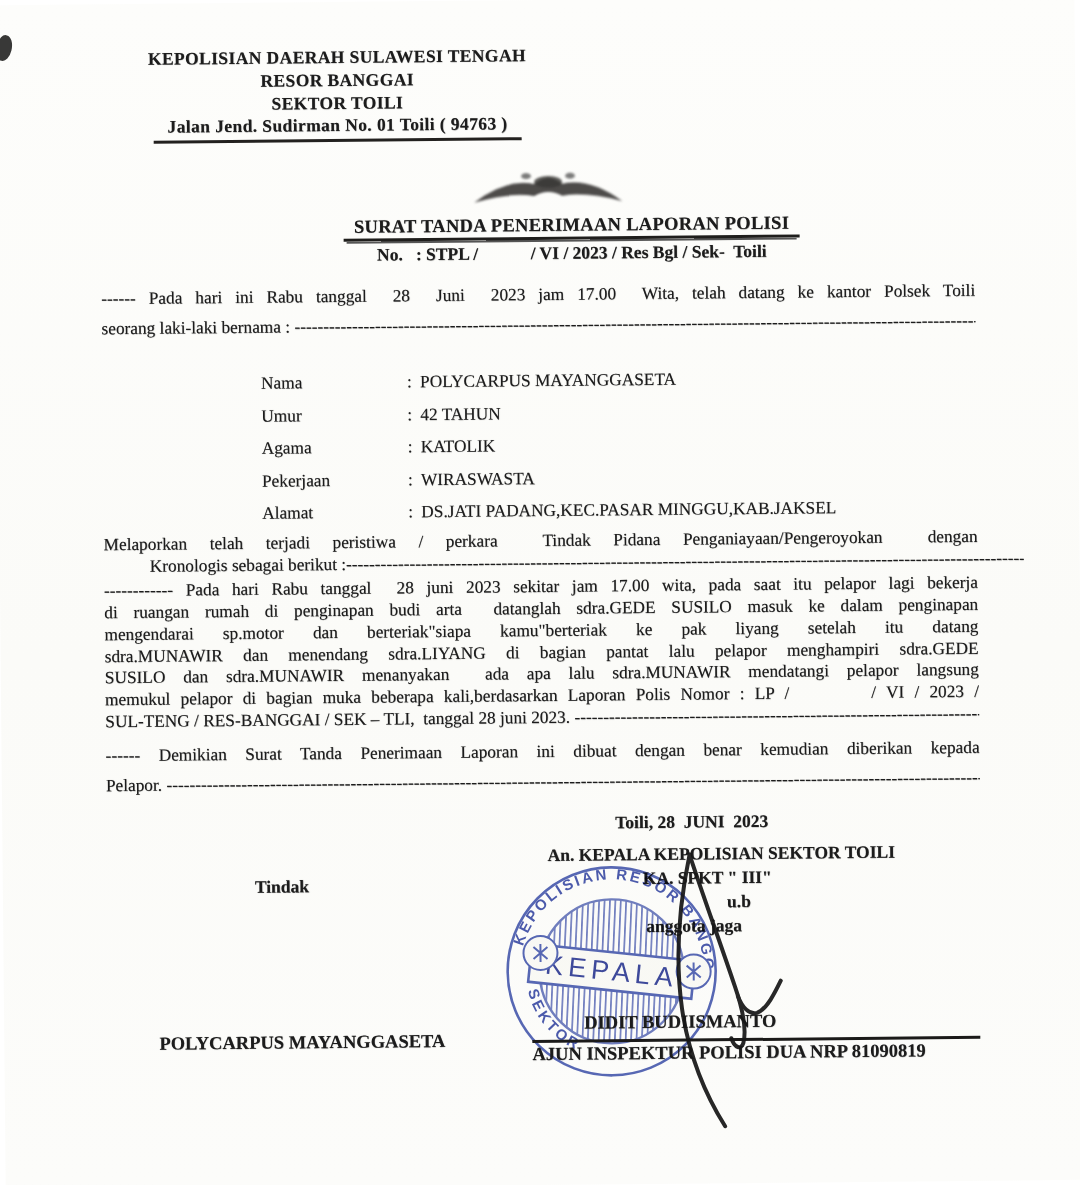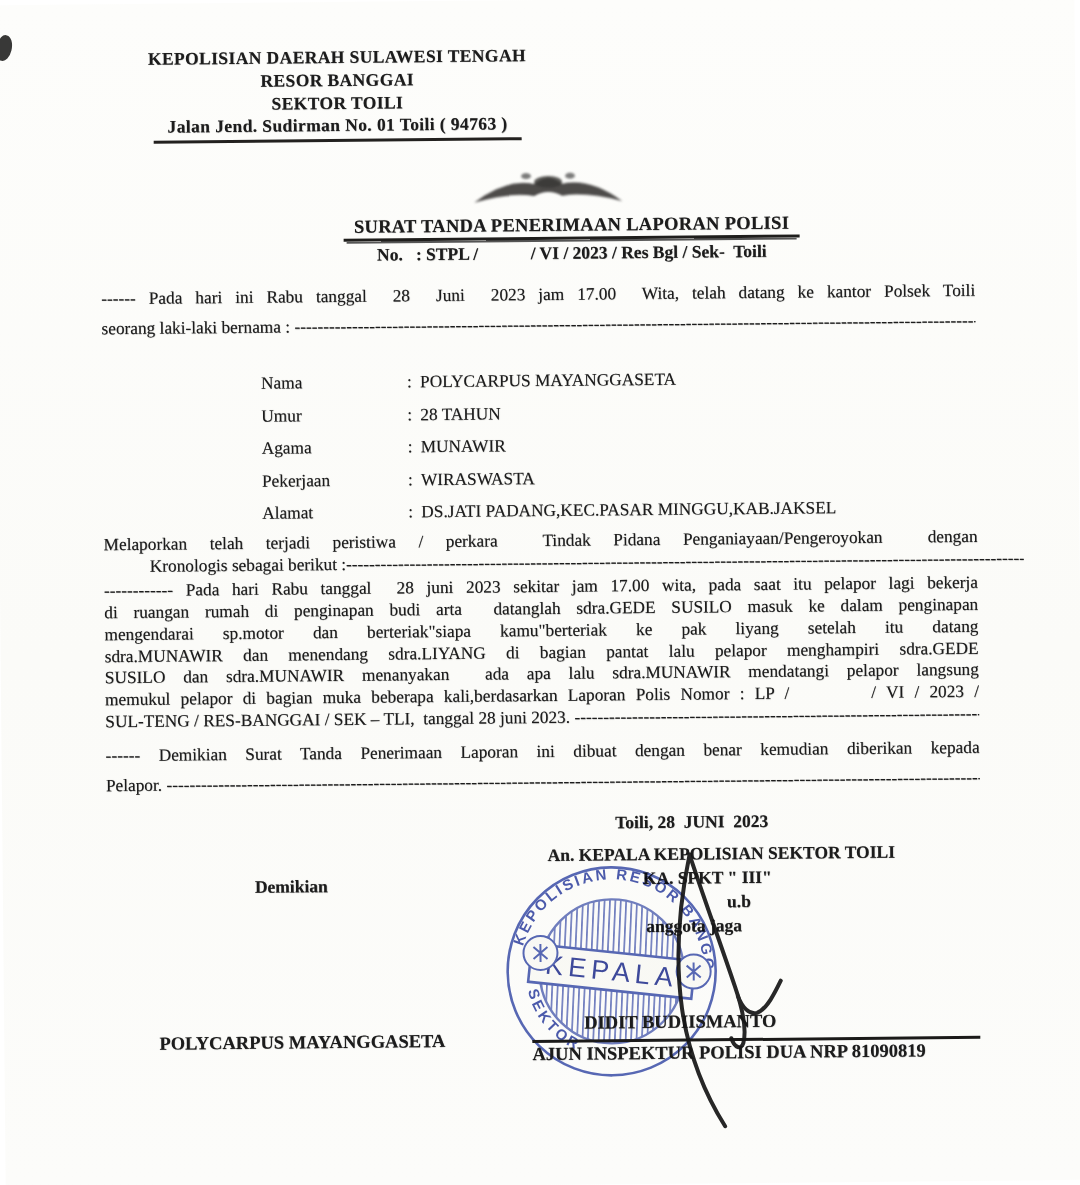--- a/index.html
+++ b/index.html
@@ -76,24 +76,24 @@
   </div>
   <div class="txt title-num">No.&nbsp;&nbsp;&nbsp;: STPL /&nbsp;&nbsp;&nbsp;&nbsp;&nbsp;&nbsp;&nbsp;&nbsp;&nbsp;&nbsp;&nbsp;&nbsp;/ VI / 2023 / Res Bgl / Sek-&nbsp; Toili</div>
 
   <div class="para-line jline" style="top:285px;">------ Pada hari ini Rabu tanggal&nbsp; 28&nbsp; Juni&nbsp; 2023 jam 17.00&nbsp; Wita, telah datang ke kantor Polsek Toili</div>
   <div class="para-line" style="top:315px;">seorang laki-laki  bernama  : ----------------------------------------------------------------------------------------------------------------------------------------------------</div>
 
   <div class="frow" style="top:371px;">
     <span class="flabel">Nama</span><span class="fsep">:</span><span class="fval">POLYCARPUS MAYANGGASETA</span>
   </div>
   <div class="frow" style="top:404px;">
-    <span class="flabel">Umur</span><span class="fsep">:</span><span class="fval">28 TAHUN</span>
+    <span class="flabel">Umur</span><span class="fsep">:</span><span class="fval">42 TAHUN</span>
   </div>
   <div class="frow" style="top:436px;">
-    <span class="flabel">Agama</span><span class="fsep">:</span><span class="fval">MUNAWIR</span>
+    <span class="flabel">Agama</span><span class="fsep">:</span><span class="fval">KATOLIK</span>
   </div>
   <div class="frow" style="top:469px;">
     <span class="flabel">Pekerjaan</span><span class="fsep">:</span><span class="fval">WIRASWASTA</span>
   </div>
   <div class="frow" style="top:501px;">
     <span class="flabel">Alamat</span><span class="fsep">:</span><span class="fval">DS.JATI PADANG,KEC.PASAR MINGGU,KAB.JAKSEL</span>
   </div>
 
   <div class="para-line jline" style="top:531px;">Melaporkan telah terjadi peristiwa / perkara&nbsp; Tindak Pidana Penganiayaan/Pengeroyokan&nbsp; dengan</div>
   <div class="para-line indent" style="top:553px;">Kronologis sebagai berikut :--------------------------------------------------------------------------------------------------------------------------------</div>
@@ -107,21 +107,21 @@
 
   <div class="para-line jline" style="top:742px;">------ Demikian Surat Tanda Penerimaan Laporan ini dibuat dengan benar kemudian diberikan kepada</div>
   <div class="para-line" style="top:772px;">Pelapor. --------------------------------------------------------------------------------------------------------------------------------------------------------------------</div>
 
   <div class="sgn" style="left:613px;top:813px;">Toili,  28&nbsp; JUNI&nbsp; 2023</div>
   <div class="sgn" style="left:545px;top:845px;">An. KEPALA KEPOLISIAN SEKTOR TOILI</div>
   <div class="sgn" style="left:640px;top:869px;">KA. SPKT " III"</div>
   <div class="sgn" style="left:724px;top:893px;">u.b</div>
   <div class="sgn" style="left:643px;top:917px;">anggota jaga</div>
 
-  <div class="sgn" style="left:252px;top:874px;">Demikian</div>
+  <div class="sgn" style="left:252px;top:874px;">Tindak</div>
   <div class="sgn" style="left:155px;top:1030px;font-size:18.5px;">POLYCARPUS MAYANGGASETA</div>
 
   <svg class="stamp" viewBox="0 0 216 218">
     <defs>
       <pattern id="hatch" width="5.4" height="8" patternUnits="userSpaceOnUse" patternTransform="rotate(3)">
         <rect width="1.7" height="8" fill="#4a5cb2"></rect>
       </pattern>
       <path id="arcTop" d="M 16,109 A 92,92 0 0 1 200,109" fill="none"></path>
       <path id="arcBottom" d="M 22,109 A 86,86 0 0 0 194,109" fill="none"></path>
     </defs>

